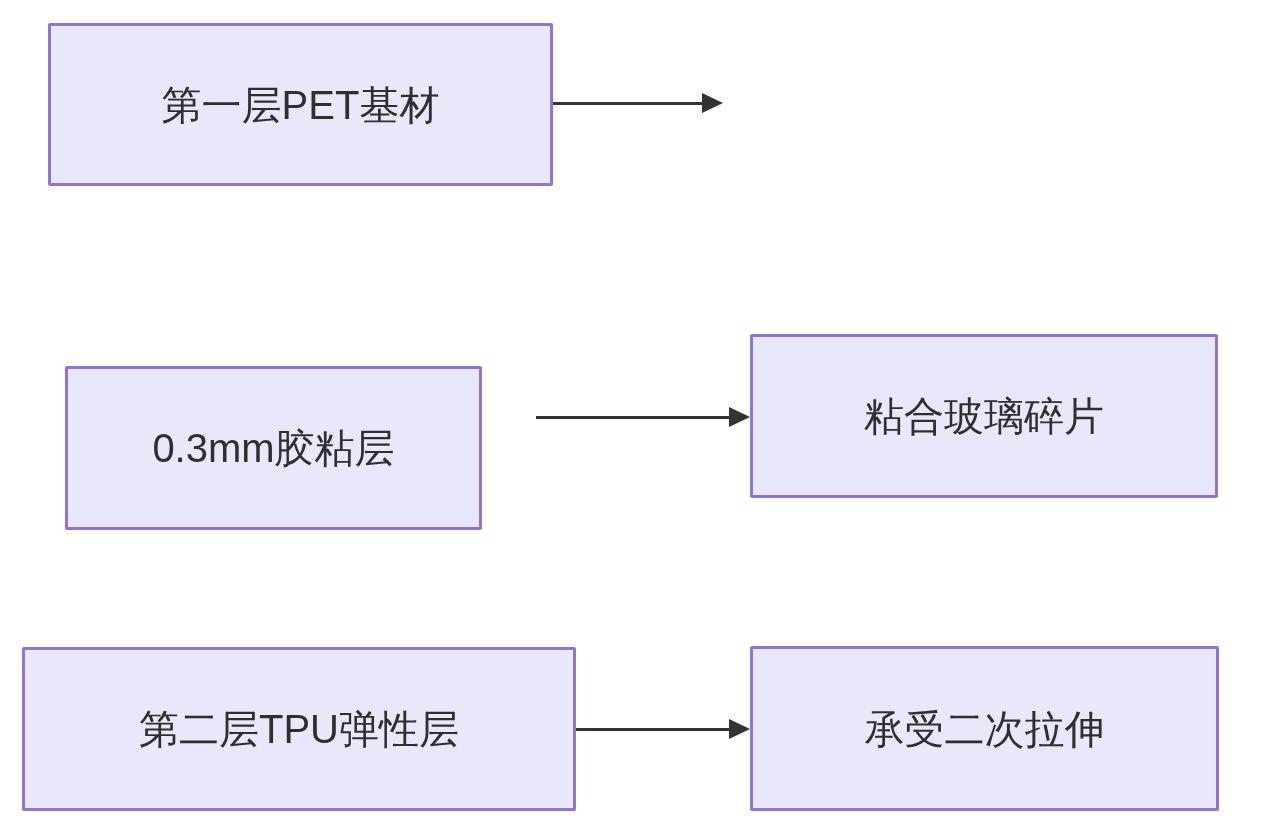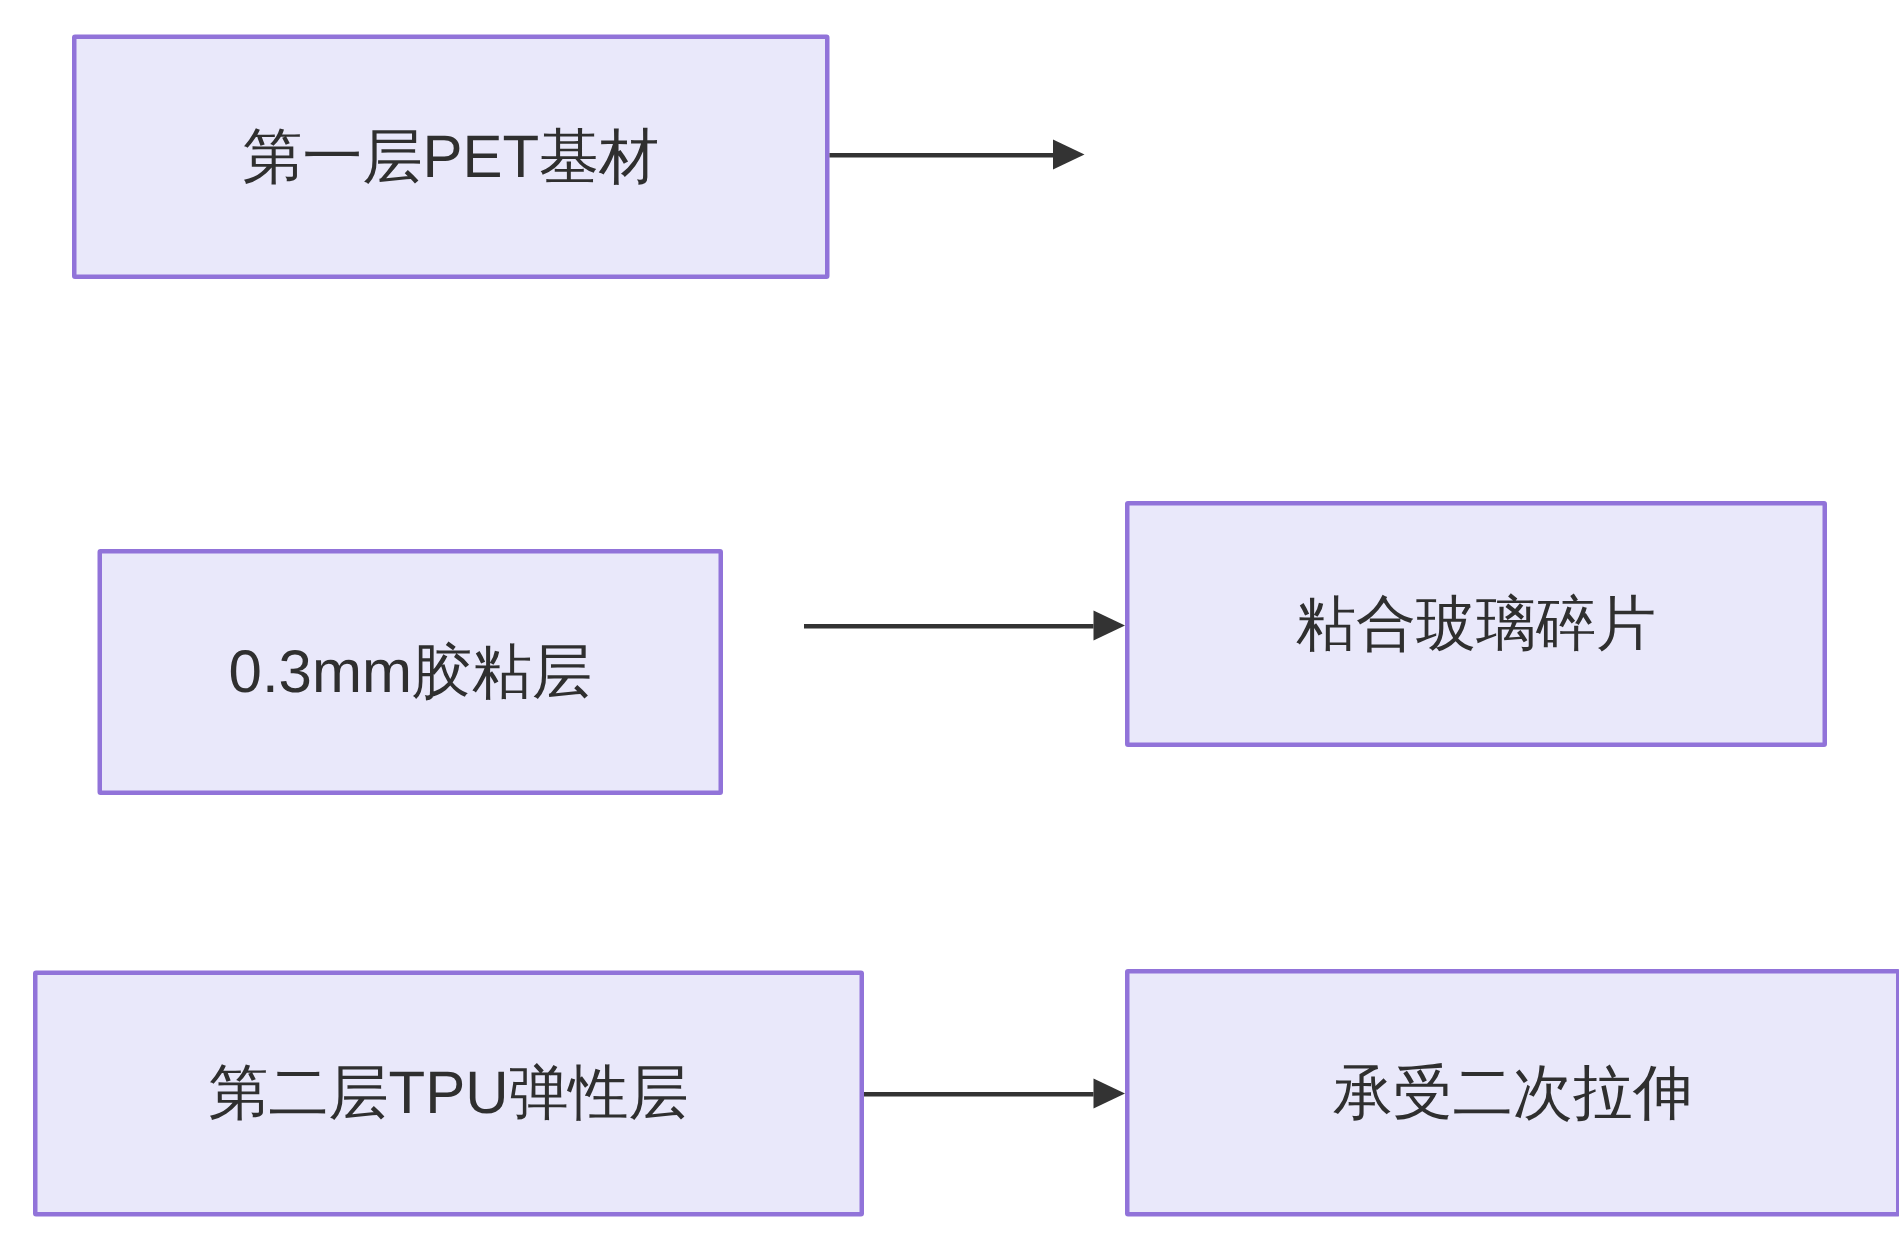--- a/index.html
+++ b/index.html
@@ -56,21 +56,21 @@
   
   .n-l1 { left: 48px;  top: 23px;  width: 505px; height: 163px; }
   .n-r1 { left: 723px; top: 23px;  width: 519px; height: 163px; }
   .a-1  { left: 553px; top: 93px;  width: 170px; }
   
   .n-l2 { left: 65px;  top: 334px; width: 417px; height: 164px; margin-top: 32px; }
   .n-r2 { left: 750px; top: 334px; width: 468px; height: 164px; }
   .a-2  { left: 536px; top: 407px; width: 214px; }
   
   .n-l3 { left: 22px;  top: 647px; width: 554px; height: 164px; }
-  .n-r3 { left: 750px; top: 646px; width: 517px; height: 165px; }
+  .n-r3 { left: 750px; top: 646px; width: 469px; height: 165px; }
   .a-3  { left: 576px; top: 719px; width: 174px; }
 </style>
 </head>
 <body>
 
 <div class="canvas">
 
   <div class="node n-l1">第一层PET基材</div>
   <div class="arrow a-1">
     <span class="arrow-line"></span>

